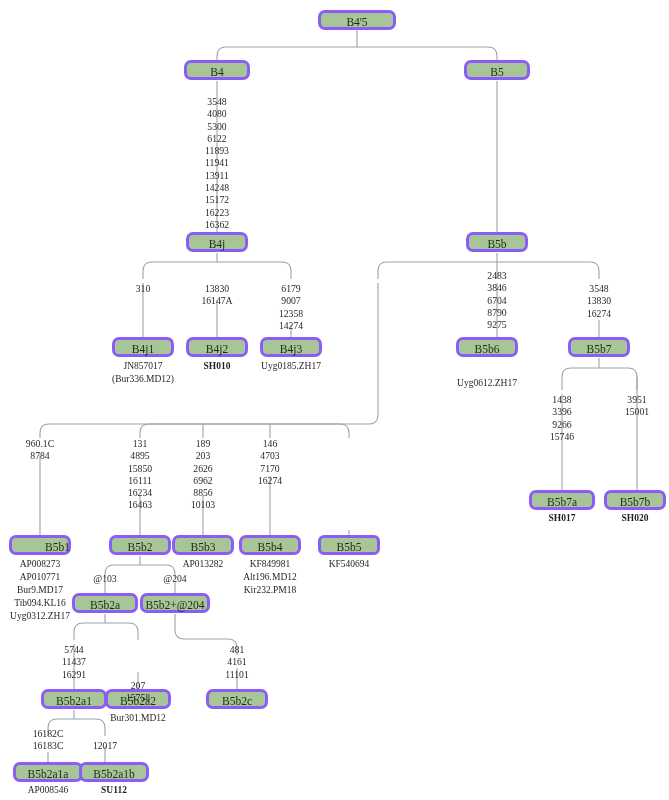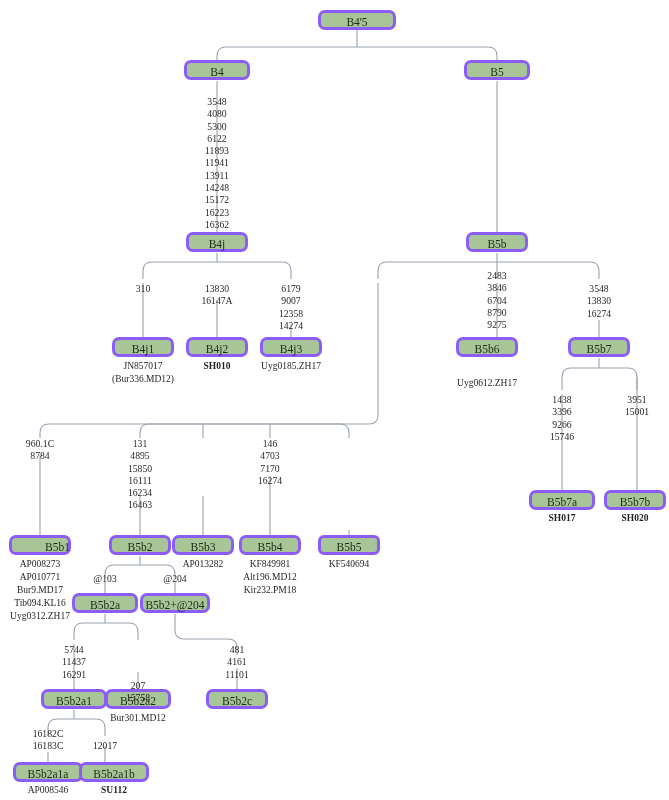--- a/index.html
+++ b/index.html
@@ -148,20 +148,26 @@
 15001</div>
 
   <div class="muts" style="left:5px;top:438px;width:70px;">960.1C
 8784</div>
   <div class="muts" style="left:105px;top:438px;width:70px;">131
 4895
 15850
 16111
 16234
 16463</div>
+  <div class="muts" style="left:168px;top:438px;width:70px;">189
+203
+2626
+6962
+8856
+10103</div>
   <div class="muts" style="left:235px;top:438px;width:70px;">146
 4703
 7170
 16274</div>
 
   <div class="muts" style="left:80px;top:573px;width:50px;">@103</div>
   <div class="muts" style="left:150px;top:573px;width:50px;">@204</div>
 
   <div class="muts" style="left:44px;top:644px;width:60px;">5744
 11437

